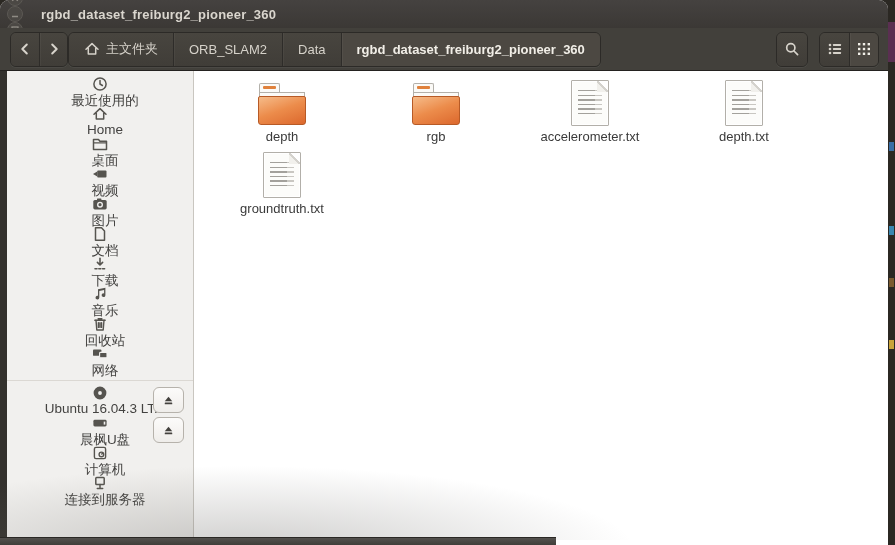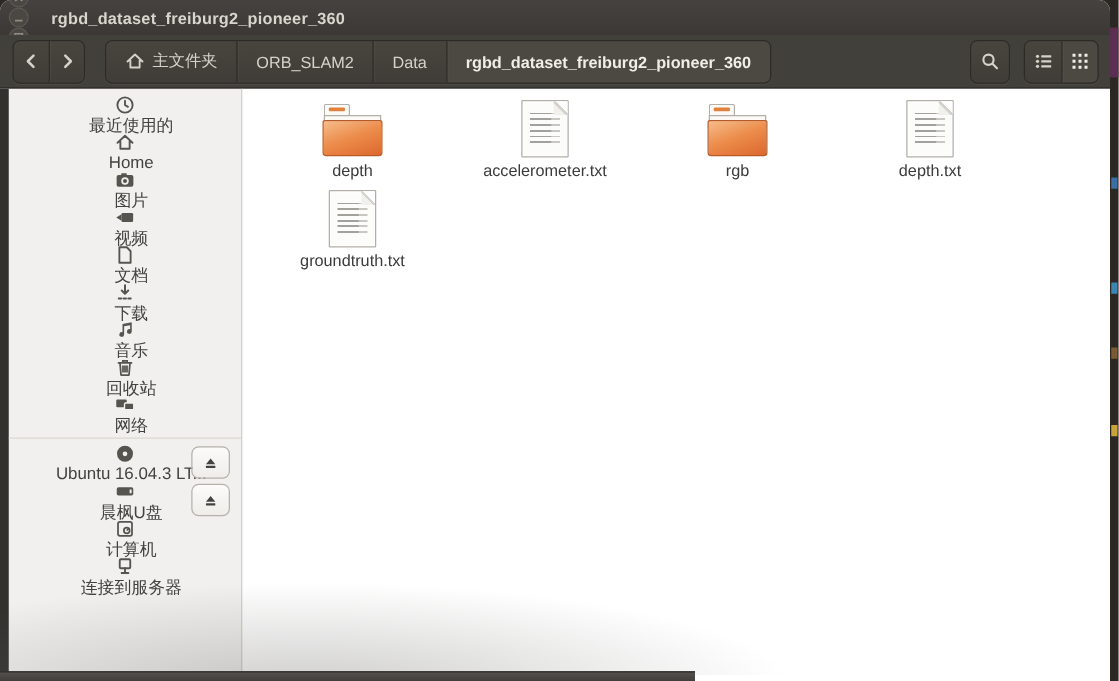--- a/index.html
+++ b/index.html
@@ -38,21 +38,21 @@
               box-shadow:0 1px 0 rgba(255,255,255,.05); }
   .tb-btn { height:33px; background:linear-gradient(#48453f,#403d38); color:#d6d2ca;
             display:flex; align-items:center; justify-content:center; font-size:13px;
             border:none; cursor:default; }
   .tb-btn + .tb-btn { border-left:1px solid #2e2c29; box-shadow:inset 1px 0 0 rgba(255,255,255,.04); }
   .tb-btn.active { background:#4c4842; font-weight:bold; color:#f1eee7; }
   .tb-btn .icon { display:flex; }
   .tb-btn .icon svg { width:16px; height:16px; }
   .nav-group { margin-left:10px; }
   .nav-group .tb-btn { width:28px; }
-  .breadcrumbs { margin-left:16px; }
+  .breadcrumbs { }
   .crumb { padding:0 15px; white-space:nowrap; }
   .crumb .icon { margin-right:6px; }
   .right-tools { margin-left:auto; margin-right:9px; display:flex; gap:11px; align-items:center; }
   .search-group .tb-btn { width:30px; }
   .view-group .tb-btn { width:29px; }
 
   
   .body { flex:1; display:flex; min-height:0; }
 
   .sidebar { width:194px; flex:0 0 194px; background:#f1f0ee;
@@ -238,36 +238,45 @@
               <span class="icon">
                 <svg viewBox="0 0 16 16" fill="none" stroke="currentColor" stroke-width="1.5" stroke-linejoin="round" stroke-linecap="round">
                   <path d="M2 8.2 8 2.6l6 5.6M4.3 7.2V13h7.4V7.2"></path>
                 </svg>
               </span>
               <span>Home</span>
             </div>
             <div class="side-item">
               <span class="icon">
                 <svg viewBox="0 0 16 16" fill="currentColor">
+                  <path d="M1.5 3.5h5l1.4 1.8h6.6v8.2H1.5z" fill="none" stroke="currentColor" stroke-width="1.5" stroke-linejoin="round"></path>
+                  <path d="M1.5 6.8h13" stroke="currentColor" stroke-width="1.2"></path>
+                </svg>
+              </span>
+              <span>桌面</span>
+            </div>
+            <div class="side-item">
+              <span class="icon">
+                <svg viewBox="0 0 16 16" fill="currentColor">
+                  <path d="M1 8 5.2 5.4v5.2z"></path>
+                  <rect x="5.2" y="4.4" width="9.3" height="7.2" rx="1"></rect>
+                </svg>
+              </span>
+              <span>视频</span>
+            </div>
+            <div class="side-item">
+              <span class="icon">
+                <svg viewBox="0 0 16 16" fill="currentColor">
                   <rect x="5" y="2.6" width="4.4" height="2.2" rx=".5"></rect>
                   <rect x="1.3" y="4" width="13.4" height="9.4" rx="1.6"></rect>
                   <circle cx="8" cy="8.7" r="3" fill="#f1f0ee"></circle>
                   <circle cx="8" cy="8.7" r="1.6"></circle>
                 </svg>
               </span>
               <span>图片</span>
-            </div>
-            <div class="side-item">
-              <span class="icon">
-                <svg viewBox="0 0 16 16" fill="currentColor">
-                  <path d="M1 8 5.2 5.4v5.2z"></path>
-                  <rect x="5.2" y="4.4" width="9.3" height="7.2" rx="1"></rect>
-                </svg>
-              </span>
-              <span>视频</span>
             </div>
             <div class="side-item">
               <span class="icon">
                 <svg viewBox="0 0 16 16" fill="none" stroke="currentColor" stroke-width="1.5" stroke-linejoin="round">
                   <path d="M3.5 1.8h6l3 3.2v9.2h-9z"></path>
                 </svg>
               </span>
               <span>文档</span>
             </div>
             <div class="side-item">
@@ -366,36 +375,36 @@
                 <span class="ficon folder">
                   <span class="f-tab"></span>
                   <span class="f-paper"></span>
                   <span class="f-front"></span>
                 </span>
               </div>
               <span class="file-label">depth</span>
             </div>
             <div class="file-item">
               <div class="icon-slot">
-                <span class="ficon txt">
-                  <span class="t-lines"></span>
-                  <span class="t-fold"></span>
-                </span>
-              </div>
-              <span class="file-label">accelerometer.txt</span>
-            </div>
-            <div class="file-item">
-              <div class="icon-slot">
                 <span class="ficon folder">
                   <span class="f-tab"></span>
                   <span class="f-paper"></span>
                   <span class="f-front"></span>
                 </span>
               </div>
               <span class="file-label">rgb</span>
+            </div>
+            <div class="file-item">
+              <div class="icon-slot">
+                <span class="ficon txt">
+                  <span class="t-lines"></span>
+                  <span class="t-fold"></span>
+                </span>
+              </div>
+              <span class="file-label">accelerometer.txt</span>
             </div>
             <div class="file-item">
               <div class="icon-slot">
                 <span class="ficon txt">
                   <span class="t-lines"></span>
                   <span class="t-fold"></span>
                 </span>
               </div>
               <span class="file-label">depth.txt</span>
             </div>

